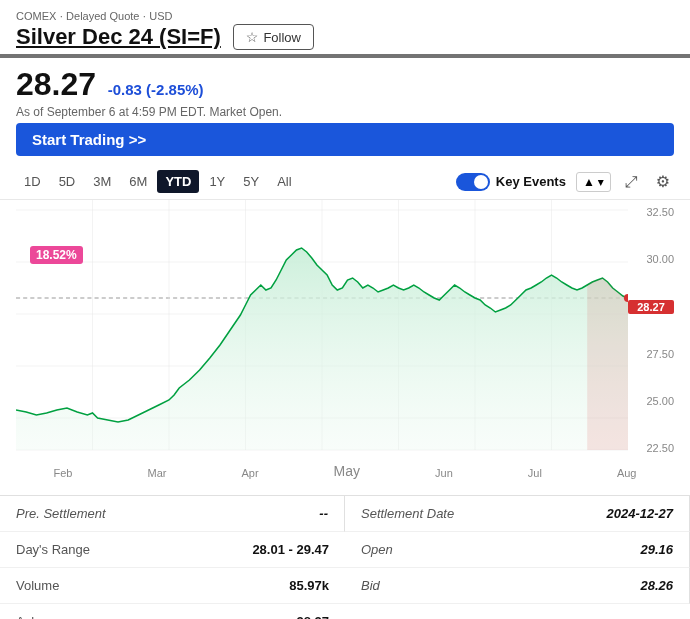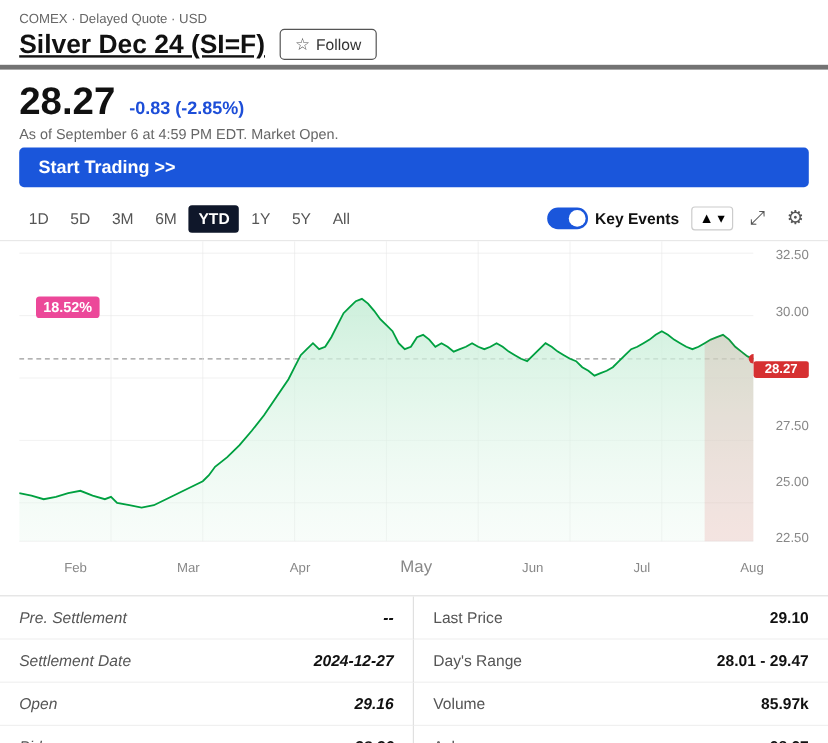--- a/index.html
+++ b/index.html
@@ -176,24 +176,20 @@
   <span style="font-size:11px;color:#888;">Jun</span>
   <span style="font-size:11px;color:#888;">Jul</span>
   <span style="font-size:11px;color:#888;">Aug</span>
 </div>
 
 <div class="stats-grid">
   <div class="stat-row left">
     <span class="stat-label">Pre. Settlement</span>
     <span class="stat-value">--</span>
   </div>
-  <div class="stat-row">
-    <span class="stat-label">Last Price</span>
-    <span class="stat-value">29.10</span>
-  </div>
   <div class="stat-row left">
     <span class="stat-label">Settlement Date</span>
     <span class="stat-value">2024-12-27</span>
   </div>
   <div class="stat-row">
     <span class="stat-label">Day's Range</span>
     <span class="stat-value">28.01 - 29.47</span>
   </div>
   <div class="stat-row left">
     <span class="stat-label">Open</span>

